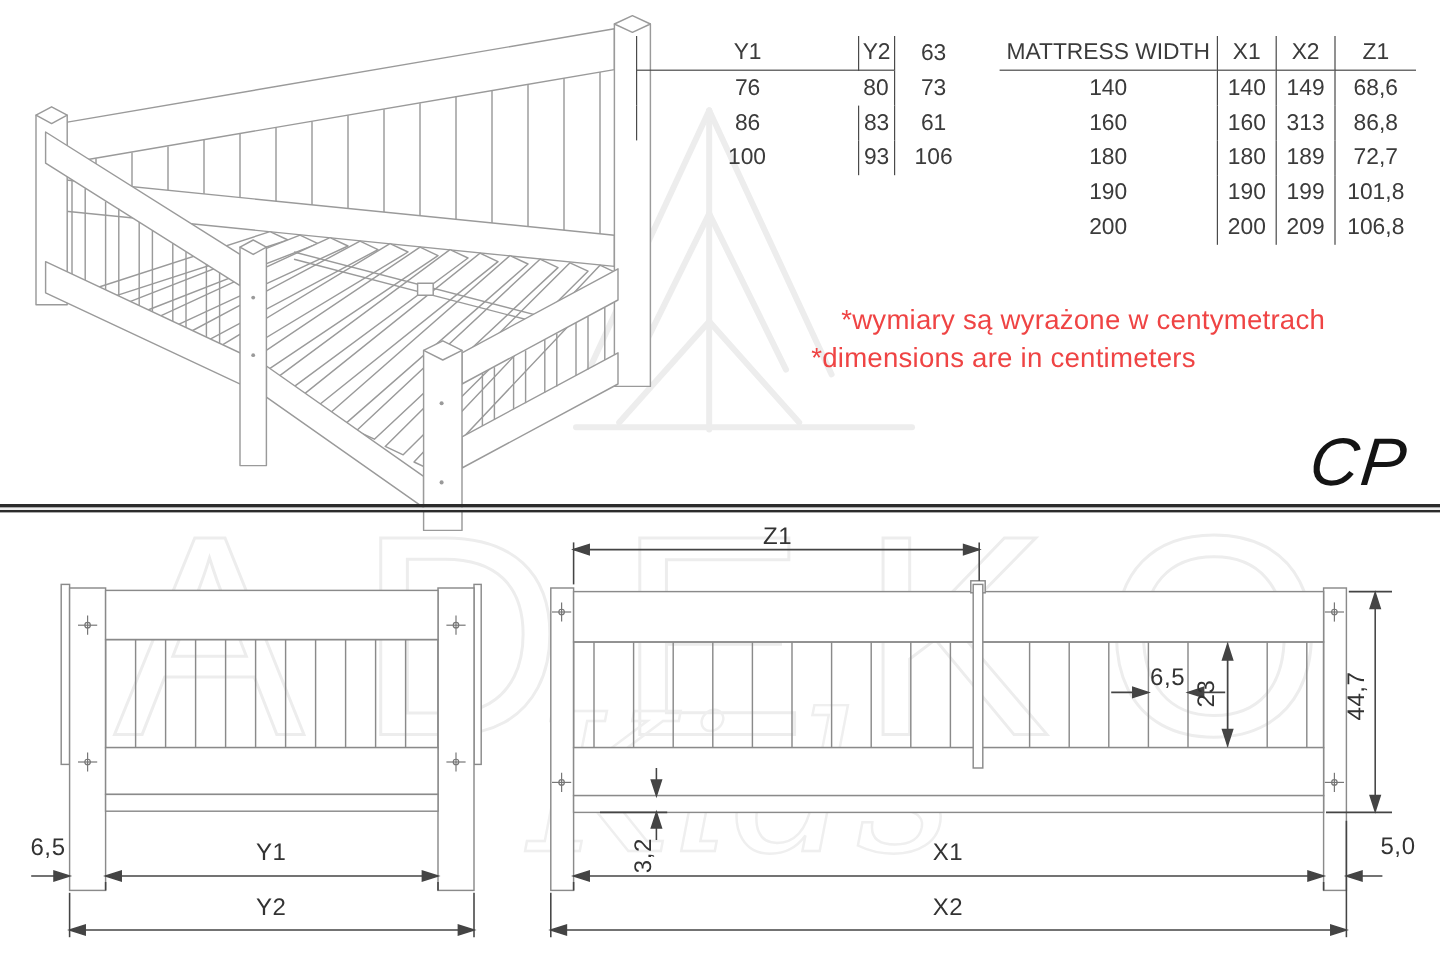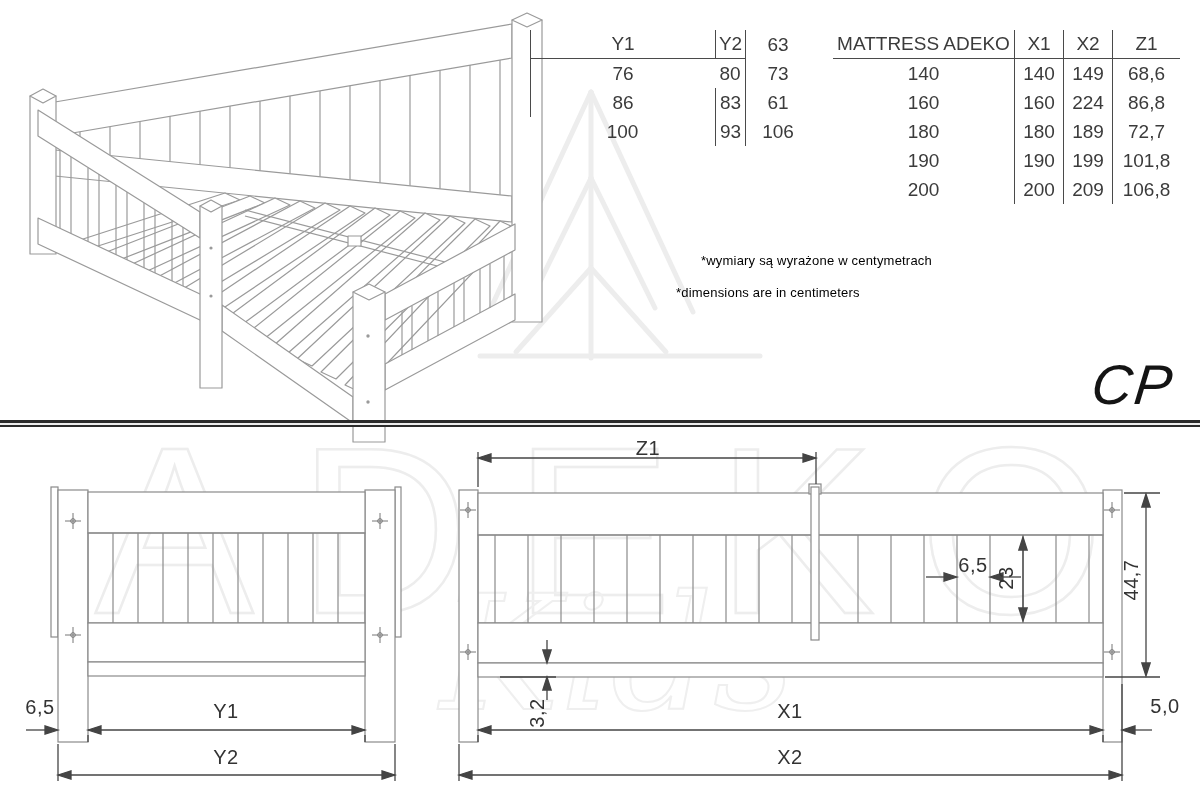--- a/index.html
+++ b/index.html
@@ -9,21 +9,21 @@
   .abs{position:absolute;}
   
   .ttable{position:absolute;display:grid;font-size:19px;color:#3b3b3b;}
   .ttable .c{display:flex;align-items:center;justify-content:center;height:29px;}
   .ttable .hd{height:28px;border-bottom:1.6px solid #4a4a4a;}
   .ttable .vl{border-left:1.6px solid #4a4a4a;}
   
   .lab{position:absolute;font-size:20px;color:#333;white-space:nowrap;
        transform:translate(-50%,-50%);letter-spacing:.5px;}
   .rot{transform:translate(-50%,-50%) rotate(-90deg);}
-  .note{position:absolute;font-size:13px;color:#000000;letter-spacing:.2px;}
+  .note{position:absolute;font-size:23px;color:#ef4444;letter-spacing:.2px;}
   .logo{position:absolute;font-size:56px;font-style:italic;color:#141414;
         letter-spacing:2px;transform:skewX(-6deg);}
   .divider{position:absolute;left:0;width:1200px;}
   .wmtxt{position:absolute;color:transparent;-webkit-text-stroke:2.5px #ededed;}
 </style>
 </head>
 <body>
 
 <div id="page">
 
@@ -280,31 +280,31 @@
     <div class="c vl">73</div>
     <div class="c vl">86</div>
     <div class="c vl">83</div>
     <div class="c vl">61</div>
     <div class="c">100</div>
     <div class="c vl">93</div>
     <div class="c vl">106</div>
   </div>
 
   <div class="ttable" style="left:833px;top:30px;grid-template-columns:181px 49px 49px 68px;">
-    <div class="c hd">MATTRESS ADEKO</div>
+    <div class="c hd">MATTRESS WIDTH</div>
     <div class="c hd vl">X1</div>
     <div class="c hd vl">X2</div>
     <div class="c hd vl">Z1</div>
     <div class="c">140</div>
     <div class="c vl">140</div>
     <div class="c vl">149</div>
     <div class="c vl">68,6</div>
     <div class="c">160</div>
     <div class="c vl">160</div>
-    <div class="c vl">224</div>
+    <div class="c vl">313</div>
     <div class="c vl">86,8</div>
     <div class="c">180</div>
     <div class="c vl">180</div>
     <div class="c vl">189</div>
     <div class="c vl">72,7</div>
     <div class="c">190</div>
     <div class="c vl">190</div>
     <div class="c vl">199</div>
     <div class="c vl">101,8</div>
     <div class="c">200</div>

